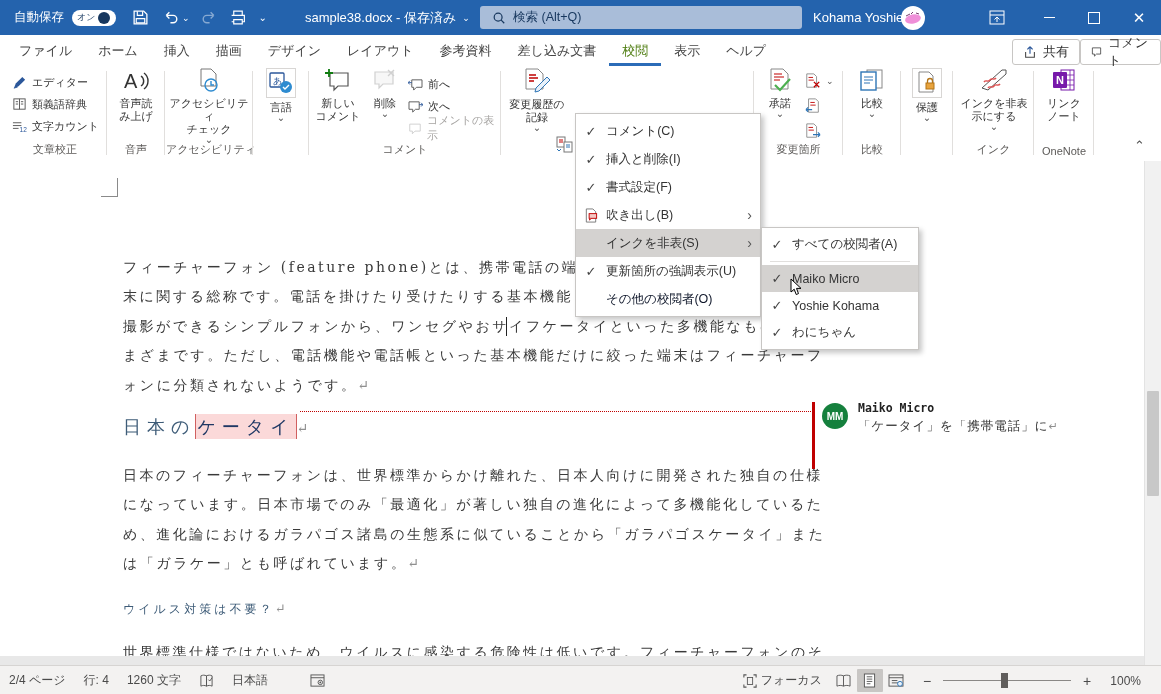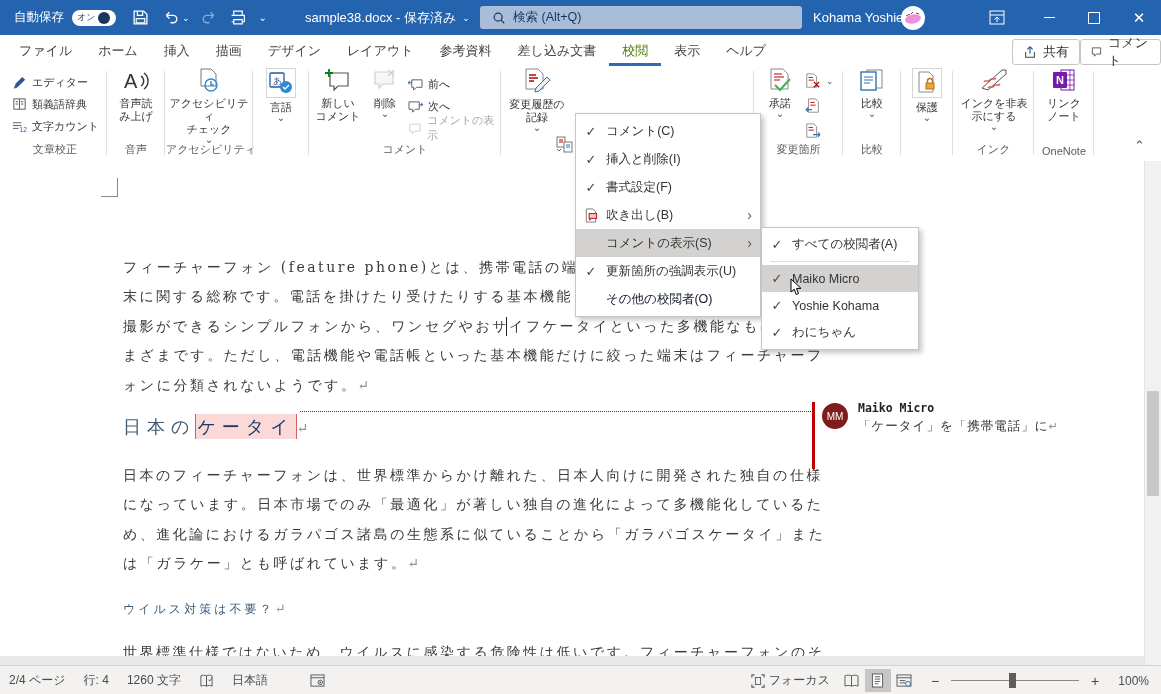--- a/index.html
+++ b/index.html
@@ -430,22 +430,22 @@
     <div class="caret" style="left:506px;top:156px"></div>
 
     <div class="ab" style="left:300px;top:250px;width:513px;border-top:1.5px dotted #c00000"></div>
     <div class="ab" style="left:812px;top:241px;width:2.5px;height:67px;background:#c00000"></div>
 
     <div class="ab serif h2t" style="left:123px;top:254px">
       <span>日本の</span><span class="hl-pink">ケータイ</span><span class="pilcrow" style="font-size:14px">↵</span>
     </div>
 
     <div class="ab" style="left:820px;top:238px;width:320px">
-      <span class="ab" style="left:2px;top:4px;width:26px;height:26px;border-radius:50%;background:#7f1d1d;color:#fff;
-            display:flex;align-items:center;justify-content:center;font-size:10px;font-weight:normal">MM</span>
+      <span class="ab" style="left:2px;top:4px;width:26px;height:26px;border-radius:50%;background:#15803d;color:#fff;
+            display:flex;align-items:center;justify-content:center;font-size:10px;font-weight:bold">MM</span>
       <span class="ab cmt-name" style="left:38px;top:2px">Maiko Micro</span>
       <span class="ab" style="left:38px;top:19px">
         <span class="cmt-text">「ケータイ」を「携帯電話」に</span><span class="pilcrow" style="font-size:11px">↵</span>
       </span>
     </div>
 
     <div class="ab serif" style="left:123px;top:300px">
       <div class="bodyline">日本のフィーチャーフォンは、世界標準からかけ離れた、日本人向けに開発された独自の仕様</div>
       <div class="bodyline">になっています。日本市場でのみ「最適化」が著しい独自の進化によって多機能化しているた</div>
       <div class="bodyline">め、進化論におけるガラパゴス諸島の生態系に似ていることから「ガラパゴスケータイ」また</div>
@@ -484,21 +484,21 @@
             <path d="M2 1h7l3 3v11H2z" fill="#fff" stroke="#777"></path>
             <rect x="5" y="6" width="8" height="5" fill="#f4c7c3" stroke="#c00000"></rect>
             <path d="M7 11l-1.5 2v-2" fill="#f4c7c3" stroke="#c00000"></path>
           </svg>
       </span>
       <span>吹き出し(B)</span>
       <span class="arrow">›</span>
     </div>
     <div class="mi hl">
       <span class="col"></span>
-      <span>コメントの表示(S)</span>
+      <span>インクを非表(S)</span>
       <span class="arrow">›</span>
     </div>
     <div class="mi">
       <span class="col">✓</span>
       <span>更新箇所の強調表示(U)</span>
     </div>
     <div class="mi dis">
       <span class="col"></span>
       <span>その他の校閲者(O)</span>
     </div>
@@ -570,16 +570,16 @@
           <rect x="1" y="1" width="15" height="12" fill="none" stroke="#555"></rect>
           <path d="M1 4h15M4 7h6M4 9.5h9" stroke="#555"></path>
           <circle cx="12.8" cy="10.5" r="2.6" fill="#e8f1fa" stroke="#2e75b6"></circle>
         </svg>
     </span>
     <span class="sb-item" style="padding:0 4px 0 14px;font-size:14px">−</span>
     <span class="zslider">
       <span class="zthumb"></span>
     </span>
     <span class="sb-item" style="padding:0 10px 0 4px;font-size:14px">+</span>
-    <span class="sb-item" style="padding-right:12px">100%</span>
+    <span class="sb-item" style="padding-right:20px">100%</span>
   </div>
 
 </div>
 
 </body></html>

